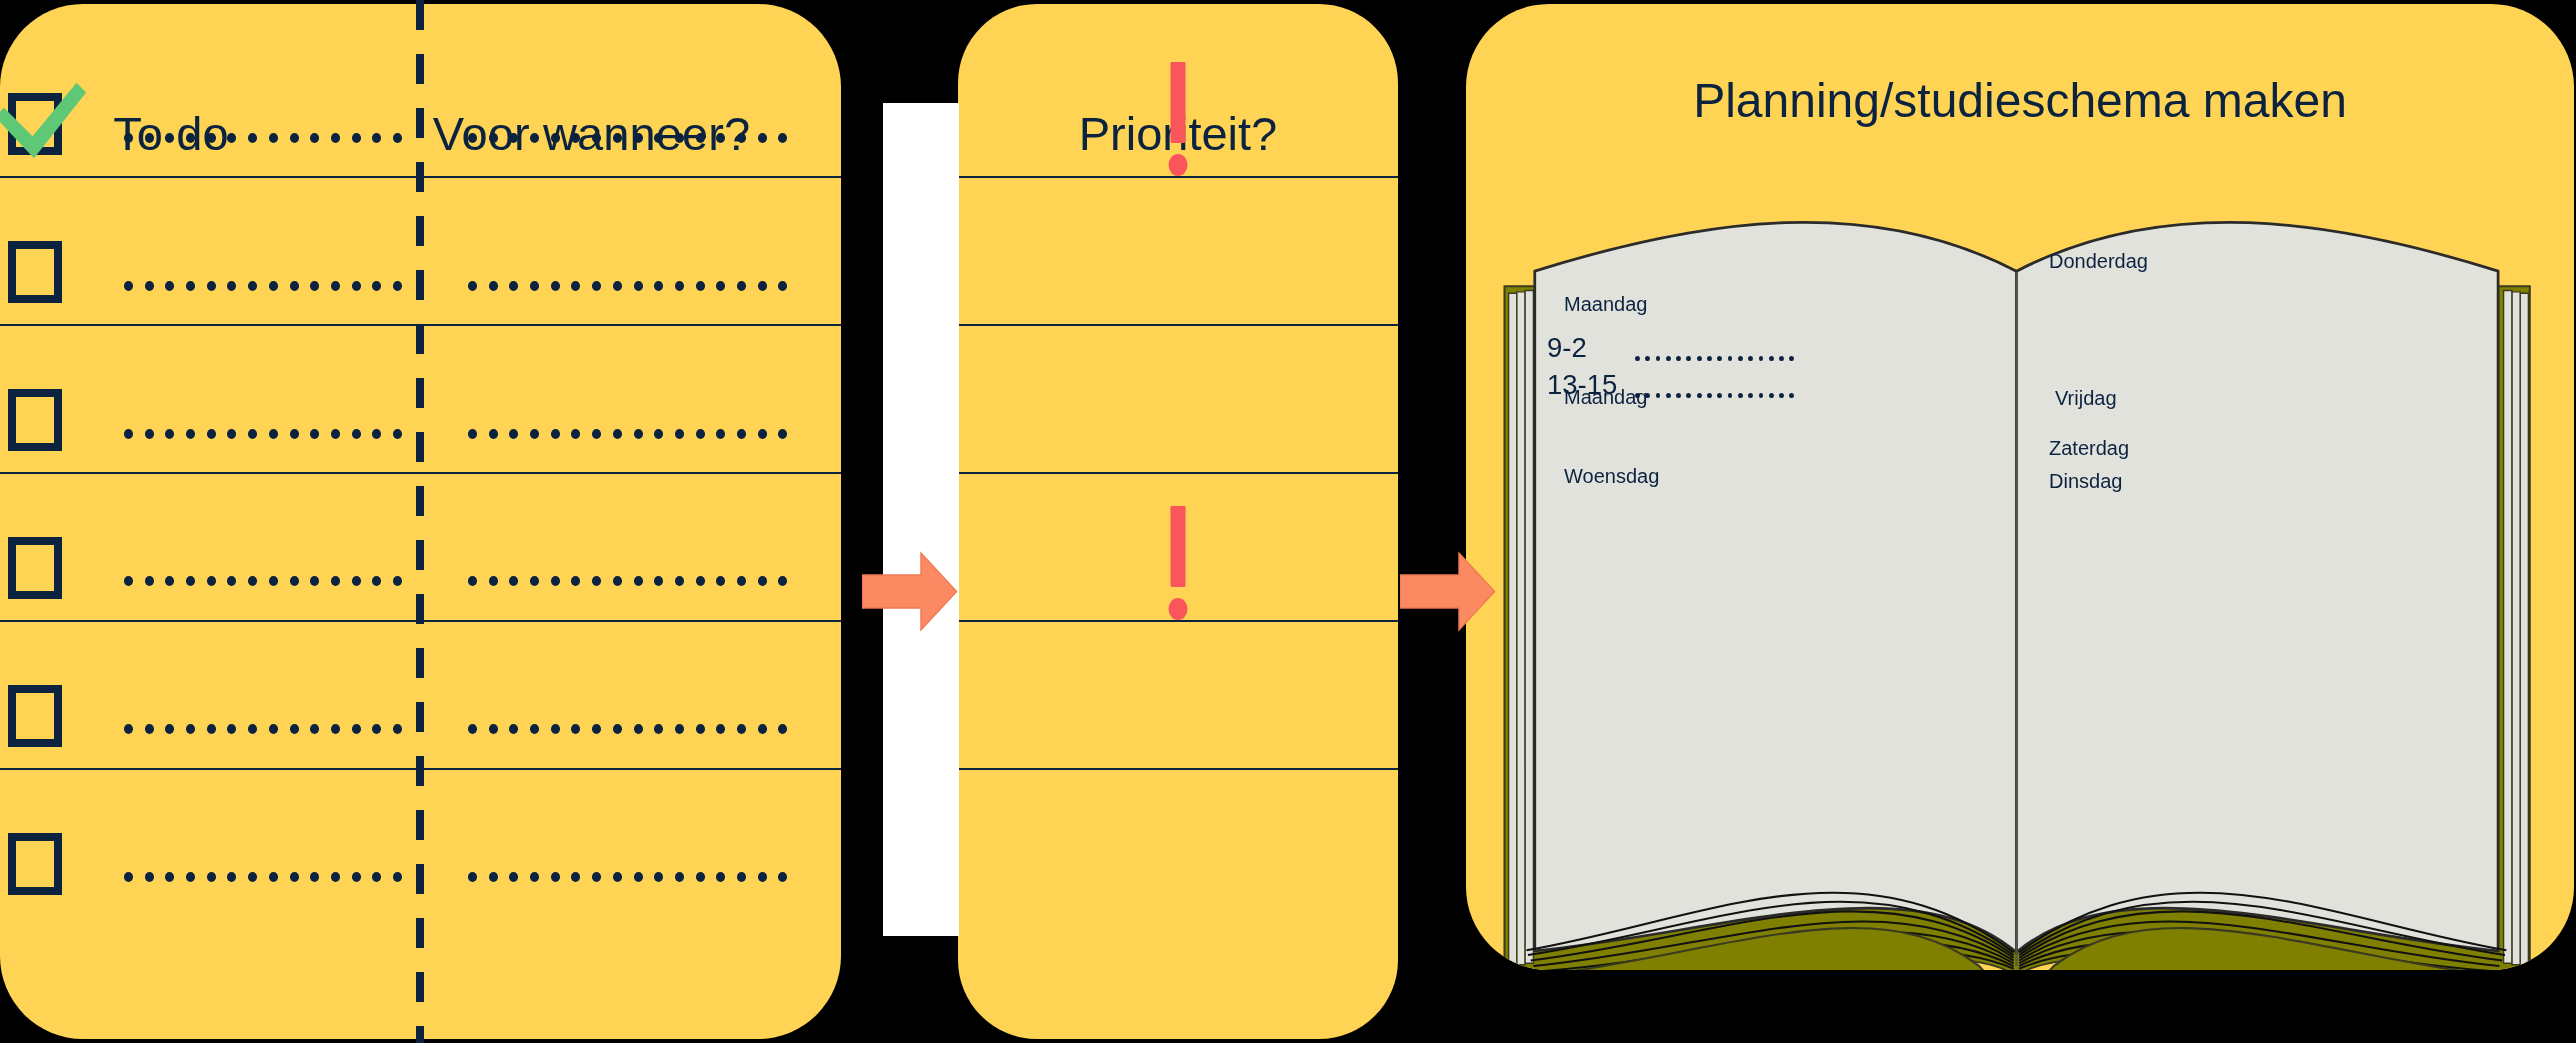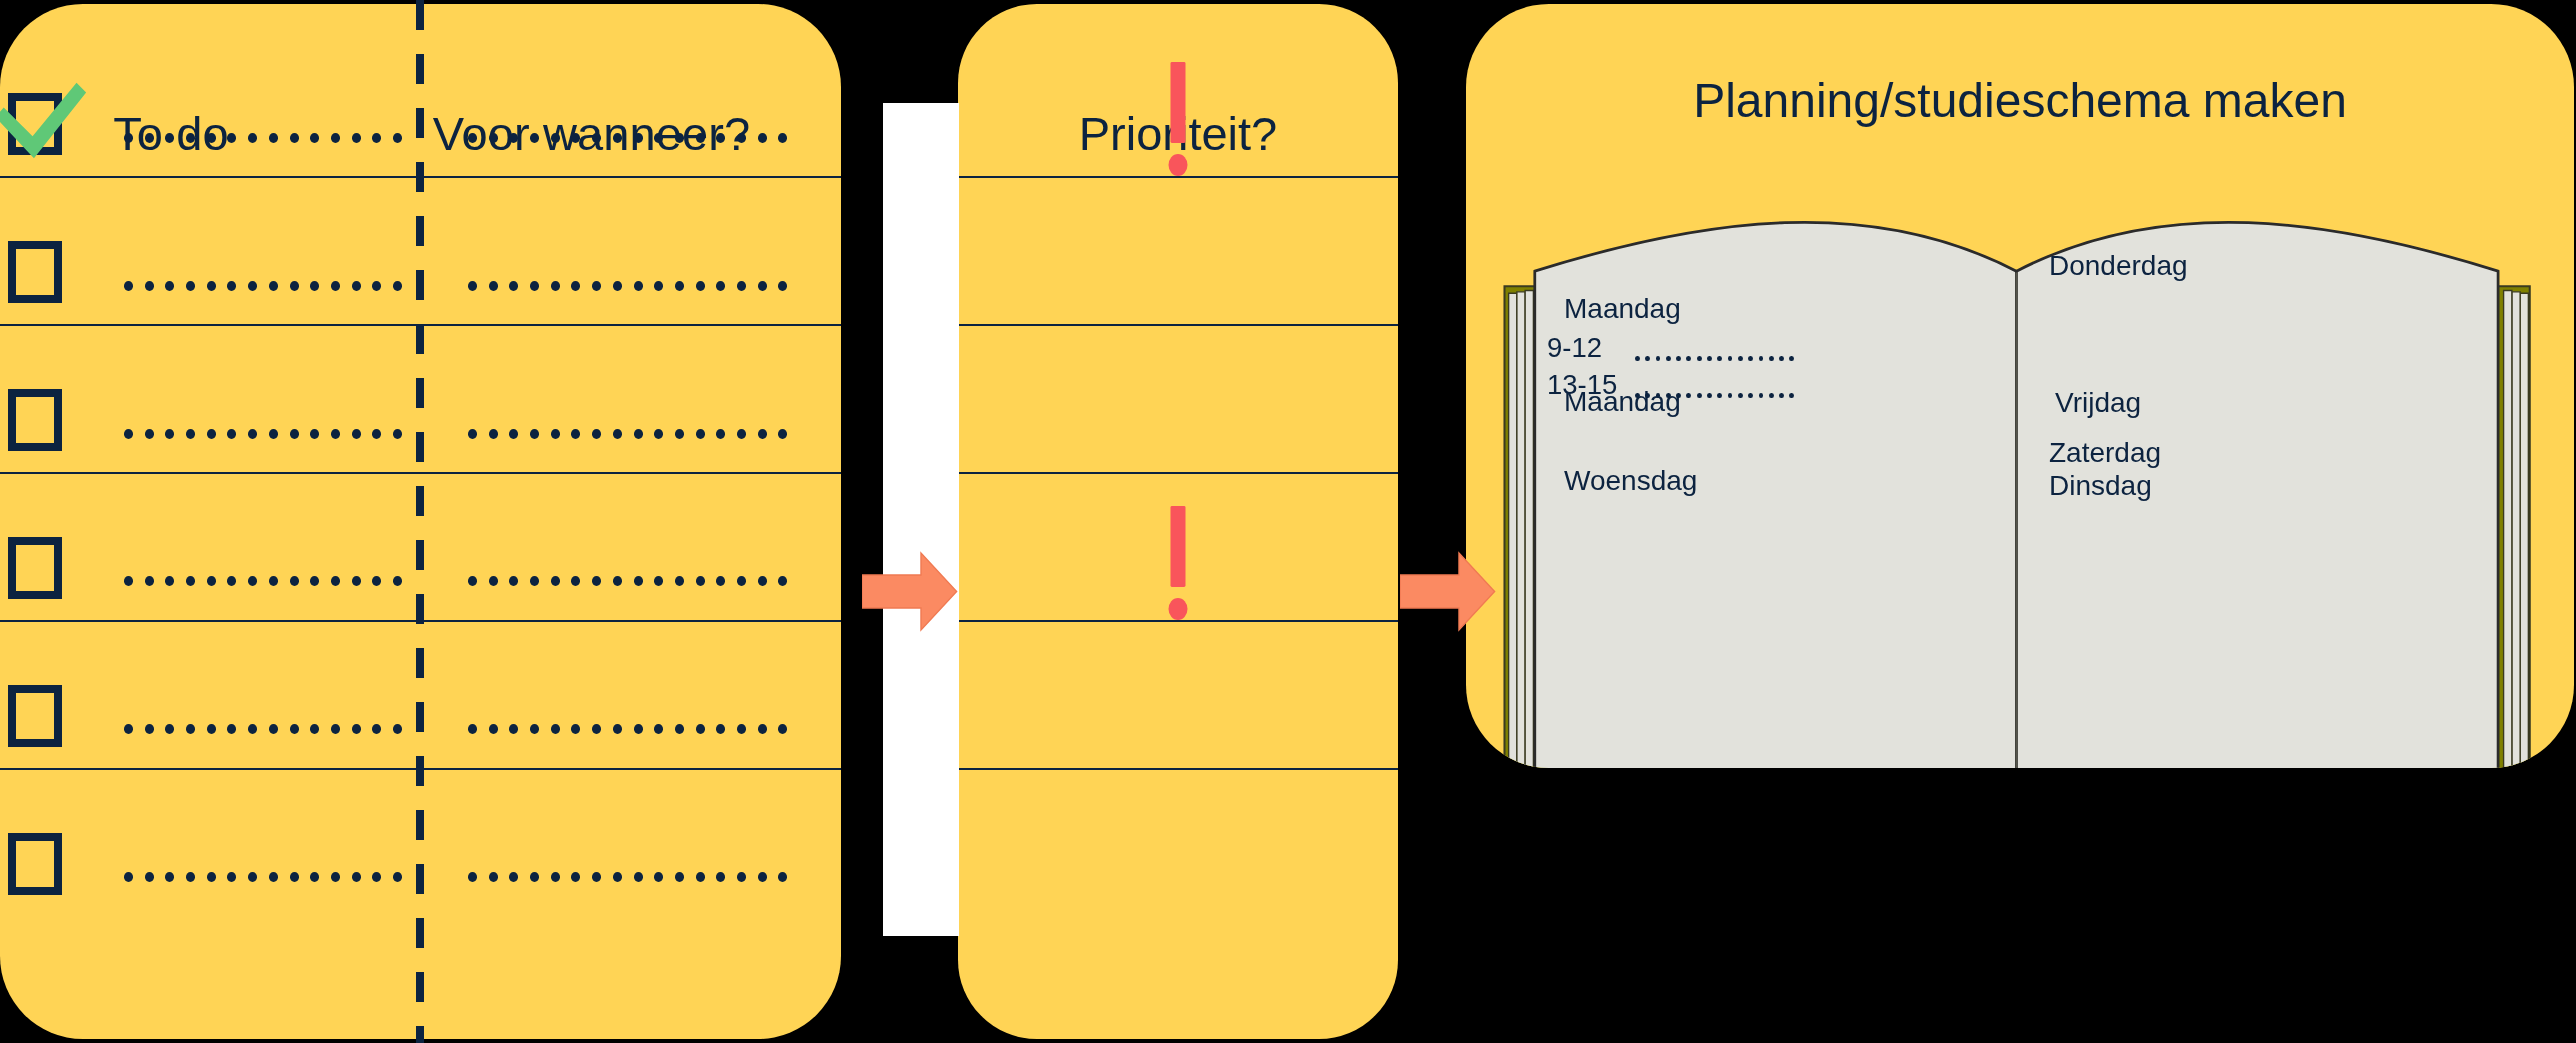--- a/index.html
+++ b/index.html
@@ -85,33 +85,33 @@
     background:#FFFFFF;z-index:4;
   }
 
   
   .arrow{position:absolute;z-index:7;}
   .arrow svg{display:block;}
   #arrow-1{left:862px;top:550px;}
   #arrow-2{left:1400px;top:550px;}
 
   
-  #plan-card{left:1466px;top:4.1px;width:1108px;height:764px;border-radius:83px;}
+  #plan-card{left:1466px;top:4.1px;width:1108px;height:966px;border-radius:83px;}
   #hdr-plan{
     position:absolute;left:0;top:0;width:100%;height:131px;
     display:flex;align-items:flex-end;justify-content:center;padding-bottom:6.9px;
     font-size:48px;color:#0C2340;white-space:nowrap;box-sizing:border-box;
   }
 
   
   #book{position:absolute;left:33px;top:186px;width:1039px;height:860px;}
   #book svg{display:block;width:100%;height:100%;}
 
   .bk-text{
-    position:absolute;color:#0C2340;font-size:28px;white-space:nowrap;
+    position:absolute;color:#0C2340;font-size:20px;white-space:nowrap;
   }
   .bk-small{font-size:27.5px;}
   .bk-dots{
     position:absolute;display:flex;align-items:center;gap:5.5px;height:6.9px;
   }
   .bk-dots i{display:block;width:4.8px;height:5.5px;border-radius:50%;background:#0C2340;flex:0 0 auto;}
 </style>
 </head>
 <body>
 
@@ -445,21 +445,21 @@
                  C 544 1010, 326 1112, 8 1150 Z" fill="#7F8000" stroke="#3a3a20" stroke-width="3"></path>
 
         <ellipse cx="752" cy="1178" rx="55" ry="30" fill="#6f7000" stroke="#3a3a20" stroke-width="3"></ellipse>
 
         <line x1="752" y1="120" x2="752" y2="1128" stroke="#55554a" stroke-width="3"></line>
       </svg>
     </div>
 
     <div id="book-left-text">
         <div class="bk-text" style="left: 98px; top: 289px; text-align: right;">Maandag</div>
-        <div class="bk-text bk-small" style="left: 81px; top: 328px;">9-12</div>
+        <div class="bk-text bk-small" style="left: 81px; top: 328px;">9-2</div>
         <div class="bk-dots" style="left: 169px; top: 351px;">
           <i></i>
           <i></i>
           <i></i>
           <i></i>
           <i></i>
           <i></i>
           <i></i>
           <i></i>
           <i></i>

